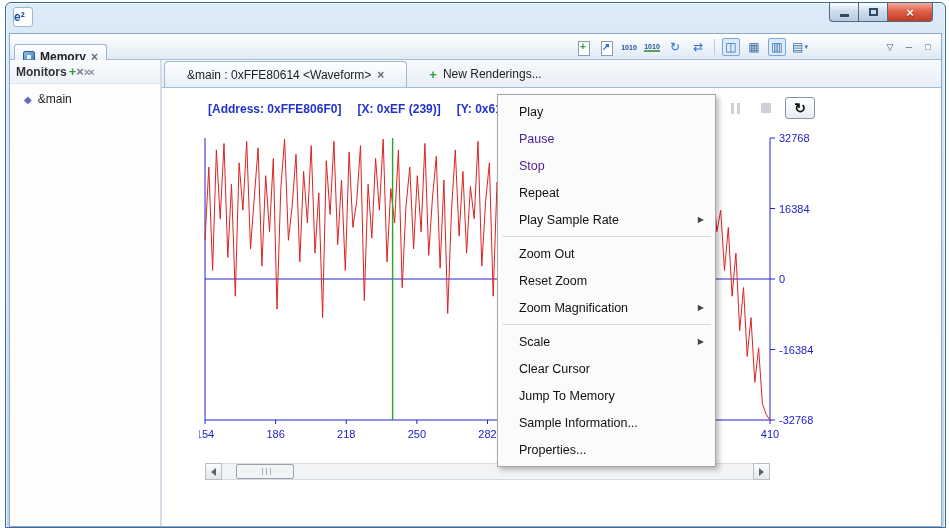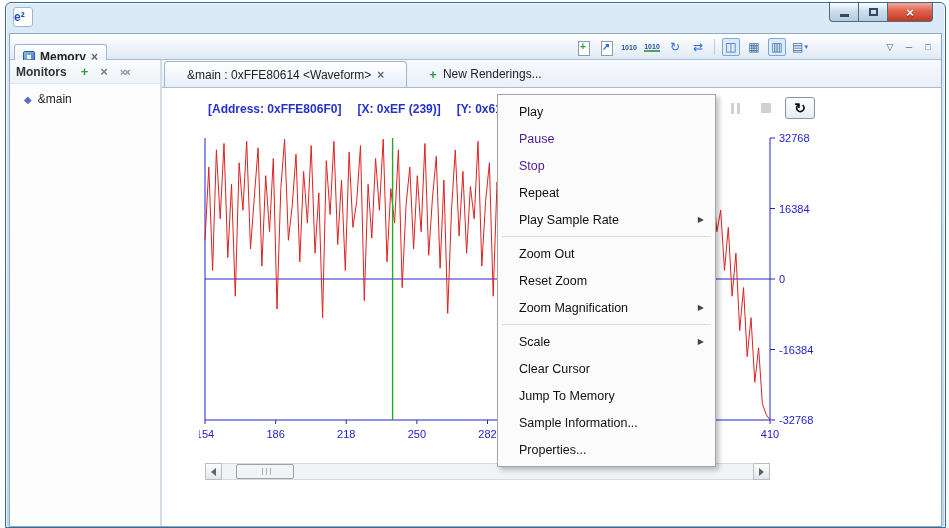--- a/index.html
+++ b/index.html
@@ -50,21 +50,21 @@
   .ten10.alt { border-bottom:2px solid #57a05a; }
   .tb-drop { font-size:7px; color:#3a6ea5; margin-left:1px; }
   .tb-sep { width:1px; height:16px; background:#c0ccd8; margin:0 2px; }
   .tb-spacer { width:64px; }
   .tb-mini { font-size:9px; color:#44546a; min-width:14px; text-align:center; }
 
   .view-body { position:absolute; left:0; right:0; top:26px; bottom:0; display:flex; }
 
   
   .monitors-panel { width:152px; border-right:2px solid #d4dce8; background:#fdfdfe; }
-  .monitors-header { height:24px; display:flex; align-items:center; gap:12px; padding:0 6px;
+  .monitors-header { height:24px; display:flex; align-items:center; gap:0; padding:0 6px;
                      background:linear-gradient(#fbfcfe,#edf2f8); border-bottom:1px solid #e0e6ee; }
   .monitors-title { font-size:12px; font-weight:bold; color:#333; margin-right:2px; }
   .mon-icon { font-size:13px; font-weight:bold; cursor:default; line-height:14px; }
   .mon-icon.add { color:#2f9d3f; }
   .mon-icon.rem { color:#707a86; }
   .mon-icon.remall { color:#8a93a0; letter-spacing:-2px; font-size:11px; }
   .monitors-tree { padding:8px 0 0 14px; }
   .tree-item { display:flex; align-items:center; gap:6px; font-size:12px; color:#222; cursor:default; }
   .diamond { color:#5f6cc0; font-size:10px; }
 

